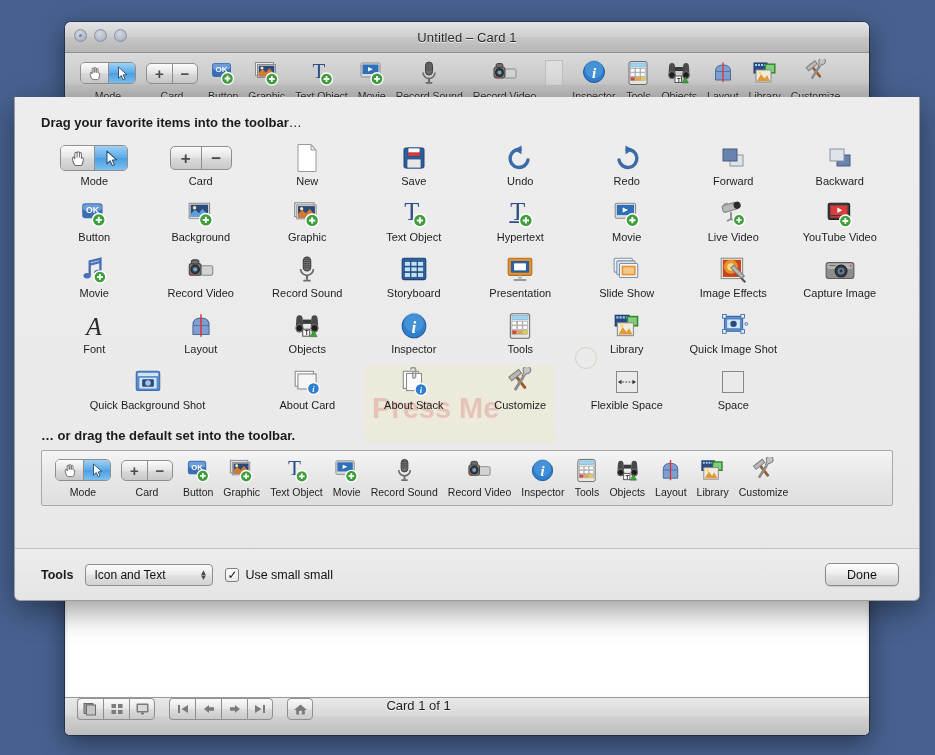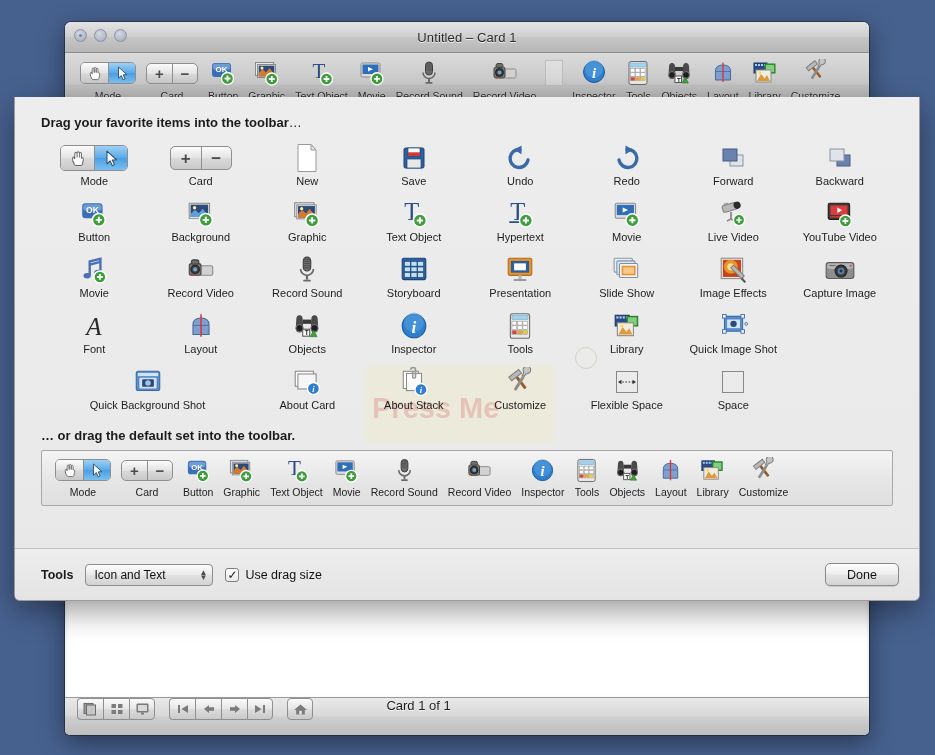--- a/index.html
+++ b/index.html
@@ -1327,18 +1327,18 @@
     <div class="fld-label">Tools</div>
     <div class="popup">
       <span>Icon and Text</span>
       <span class="steppers">
           <span>▲</span>
           <span>▼</span>
         </span>
     </div>
     <div class="chkrow">
       <div class="chk">✓</div>
-      <div class="chk-lbl">Use drag size</div>
+      <div class="chk-lbl">Use small small</div>
     </div>
     <div class="spacer-flex"></div>
     <div class="done-btn">Done</div>
   </div>
 </div>
 
 </body></html>

